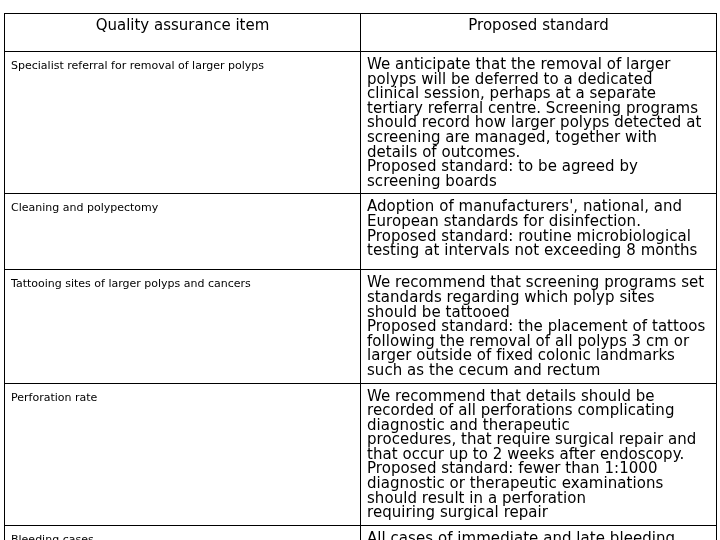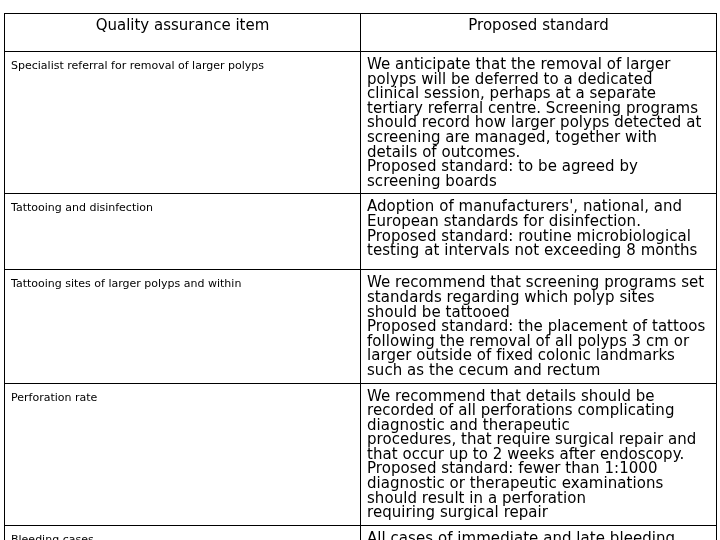--- a/index.html
+++ b/index.html
@@ -110,31 +110,31 @@
           <div class="item-label">Specialist referral for removal of larger polyps</div>
         </td>
         <td class="standard-cell">
           <div class="standard-text">We anticipate that the removal of larger polyps will be deferred to a dedicated clinical session, perhaps at a separate tertiary referral centre. Screening programs should record how larger polyps detected at screening are managed, together with details of outcomes.
 Proposed standard: to be agreed by screening boards</div>
         </td>
       </tr>
 
       <tr class="body-row row-1">
         <td class="item-cell">
-          <div class="item-label">Tattooing and disinfection</div>
+          <div class="item-label">Cleaning and polypectomy</div>
         </td>
         <td class="standard-cell">
           <div class="standard-text">Adoption of manufacturers', national, and European standards for disinfection.
 Proposed standard: routine microbiological testing at intervals not exceeding 8 months</div>
         </td>
       </tr>
 
       <tr class="body-row row-2">
         <td class="item-cell">
-          <div class="item-label">Tattooing sites of larger polyps and within</div>
+          <div class="item-label">Tattooing sites of larger polyps and cancers</div>
         </td>
         <td class="standard-cell">
           <div class="standard-text">We recommend that screening programs set standards regarding which polyp sites should be tattooed
 Proposed standard: the placement of tattoos following the removal of all polyps 3 cm or larger outside of fixed colonic landmarks such as the cecum and rectum</div>
         </td>
       </tr>
 
 
       <tr class="body-row row-4">
         <td class="item-cell">

